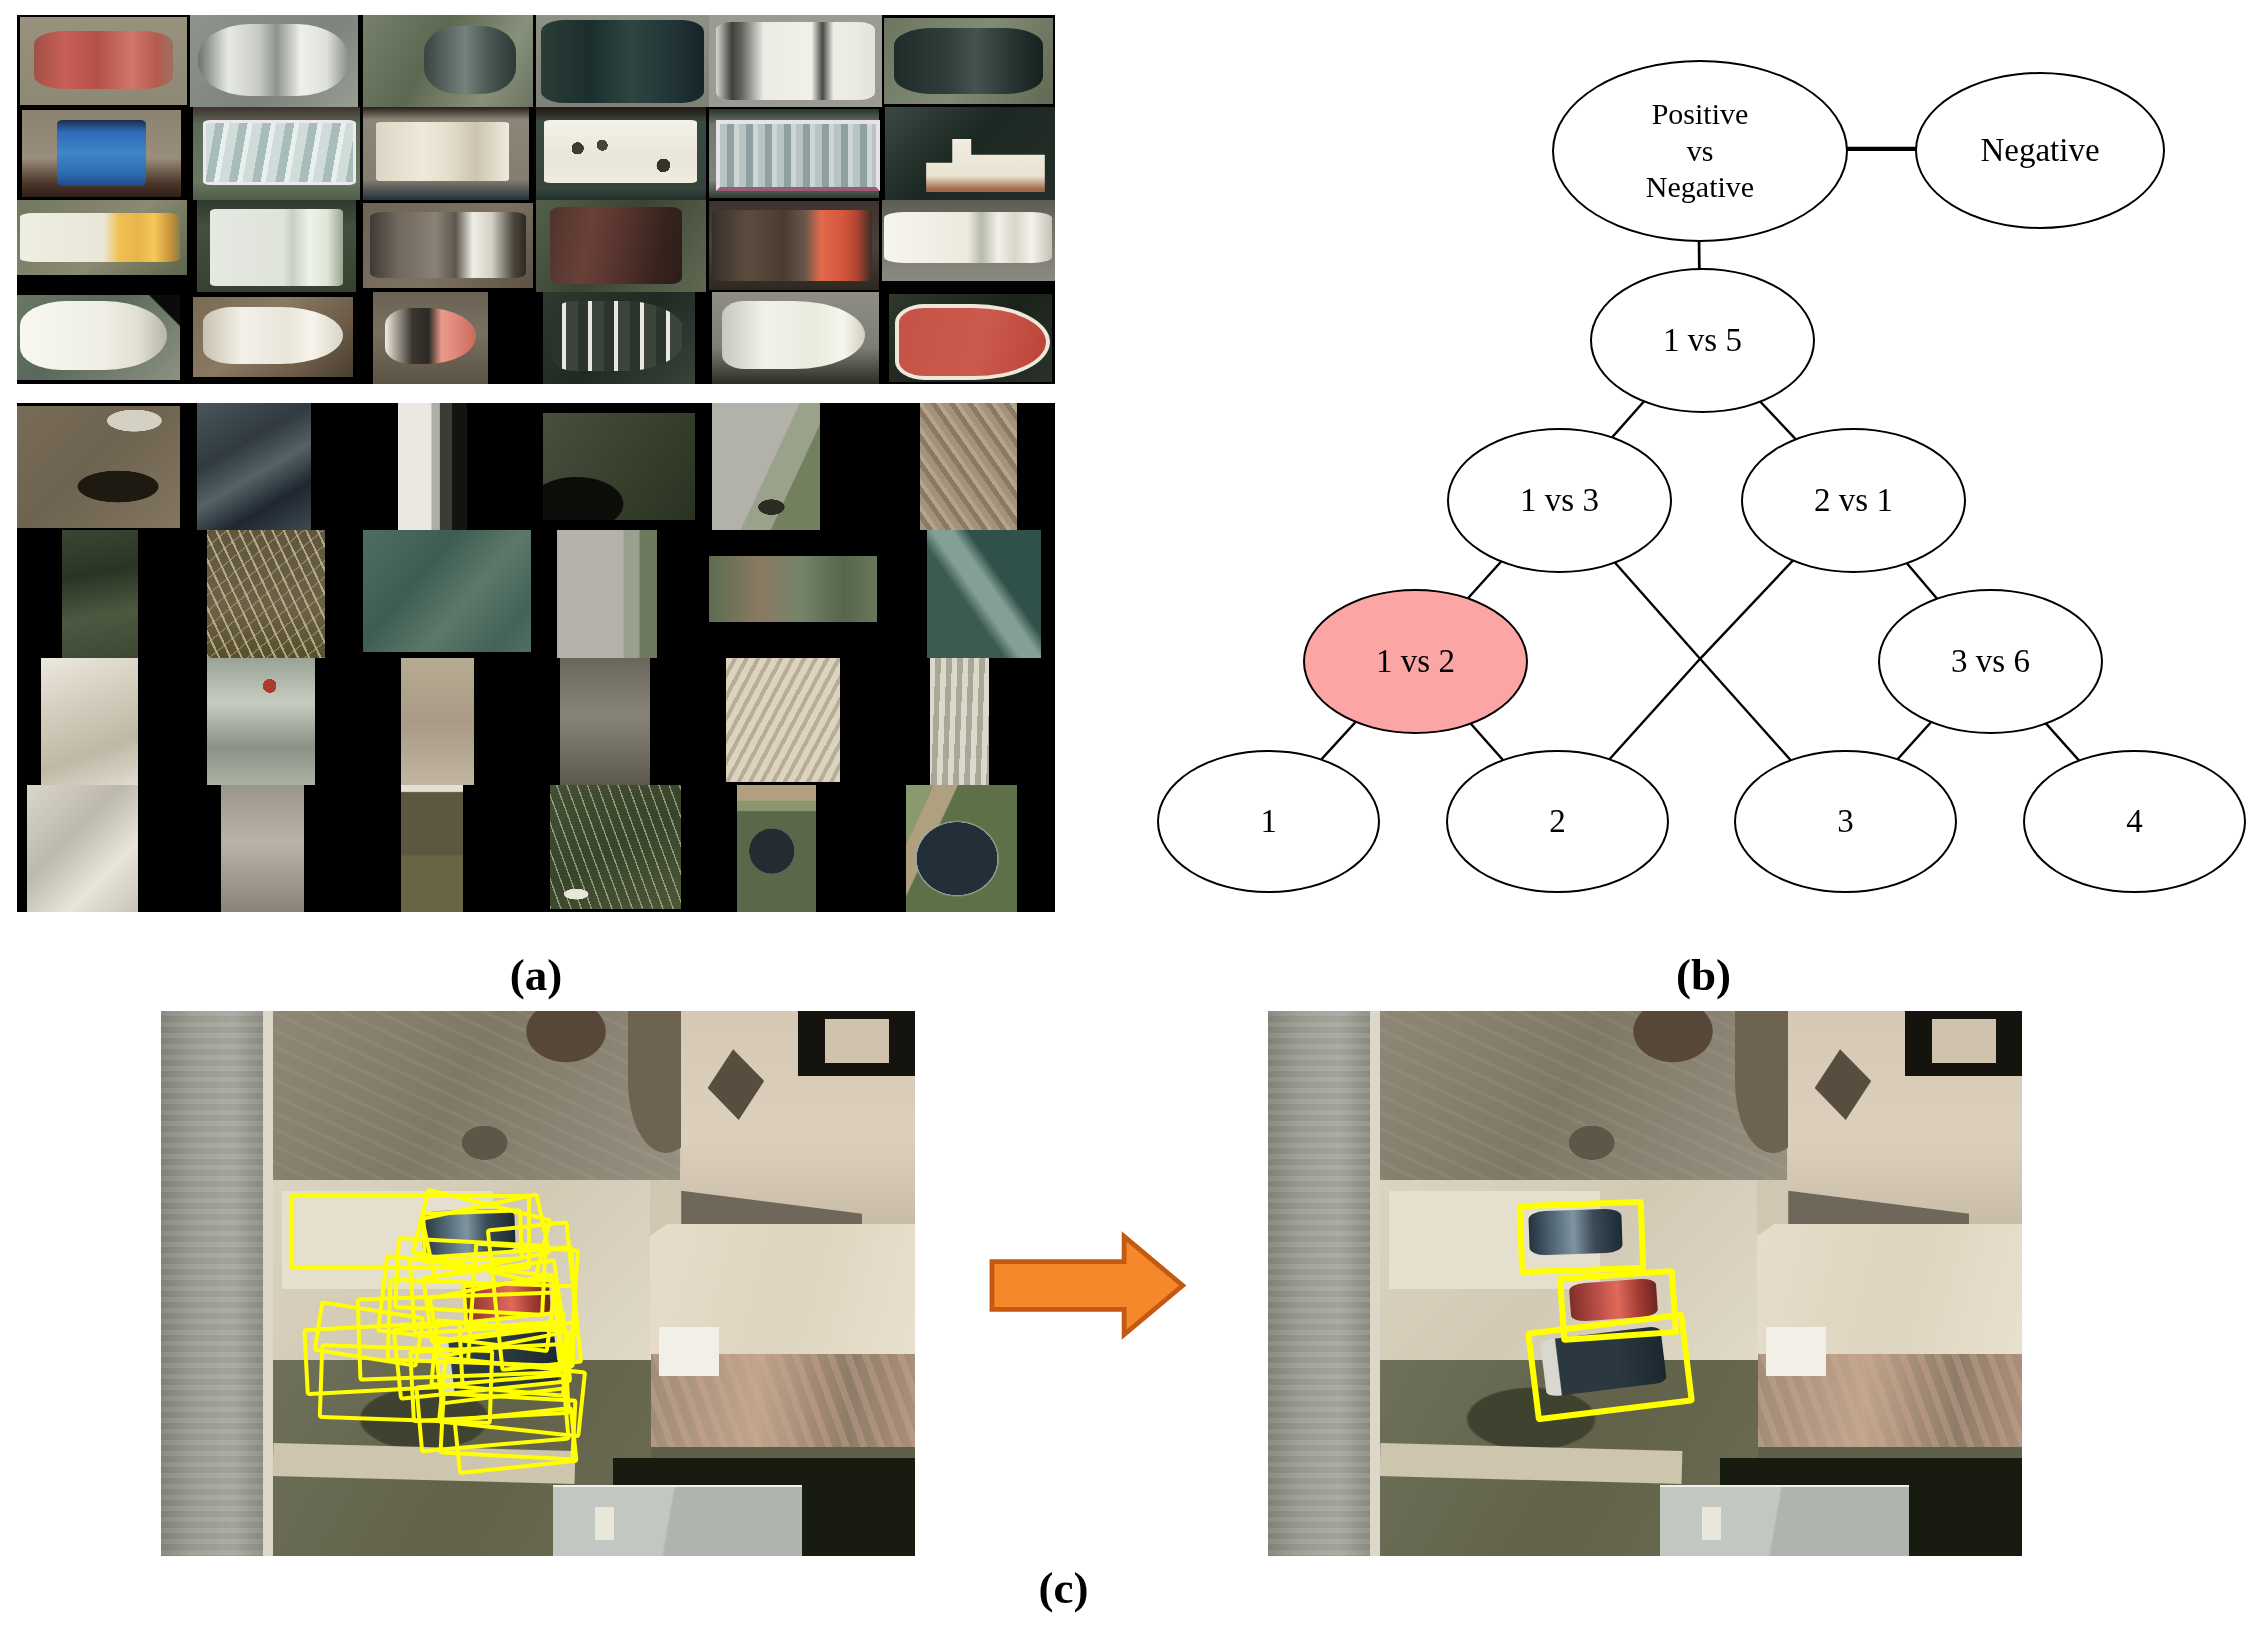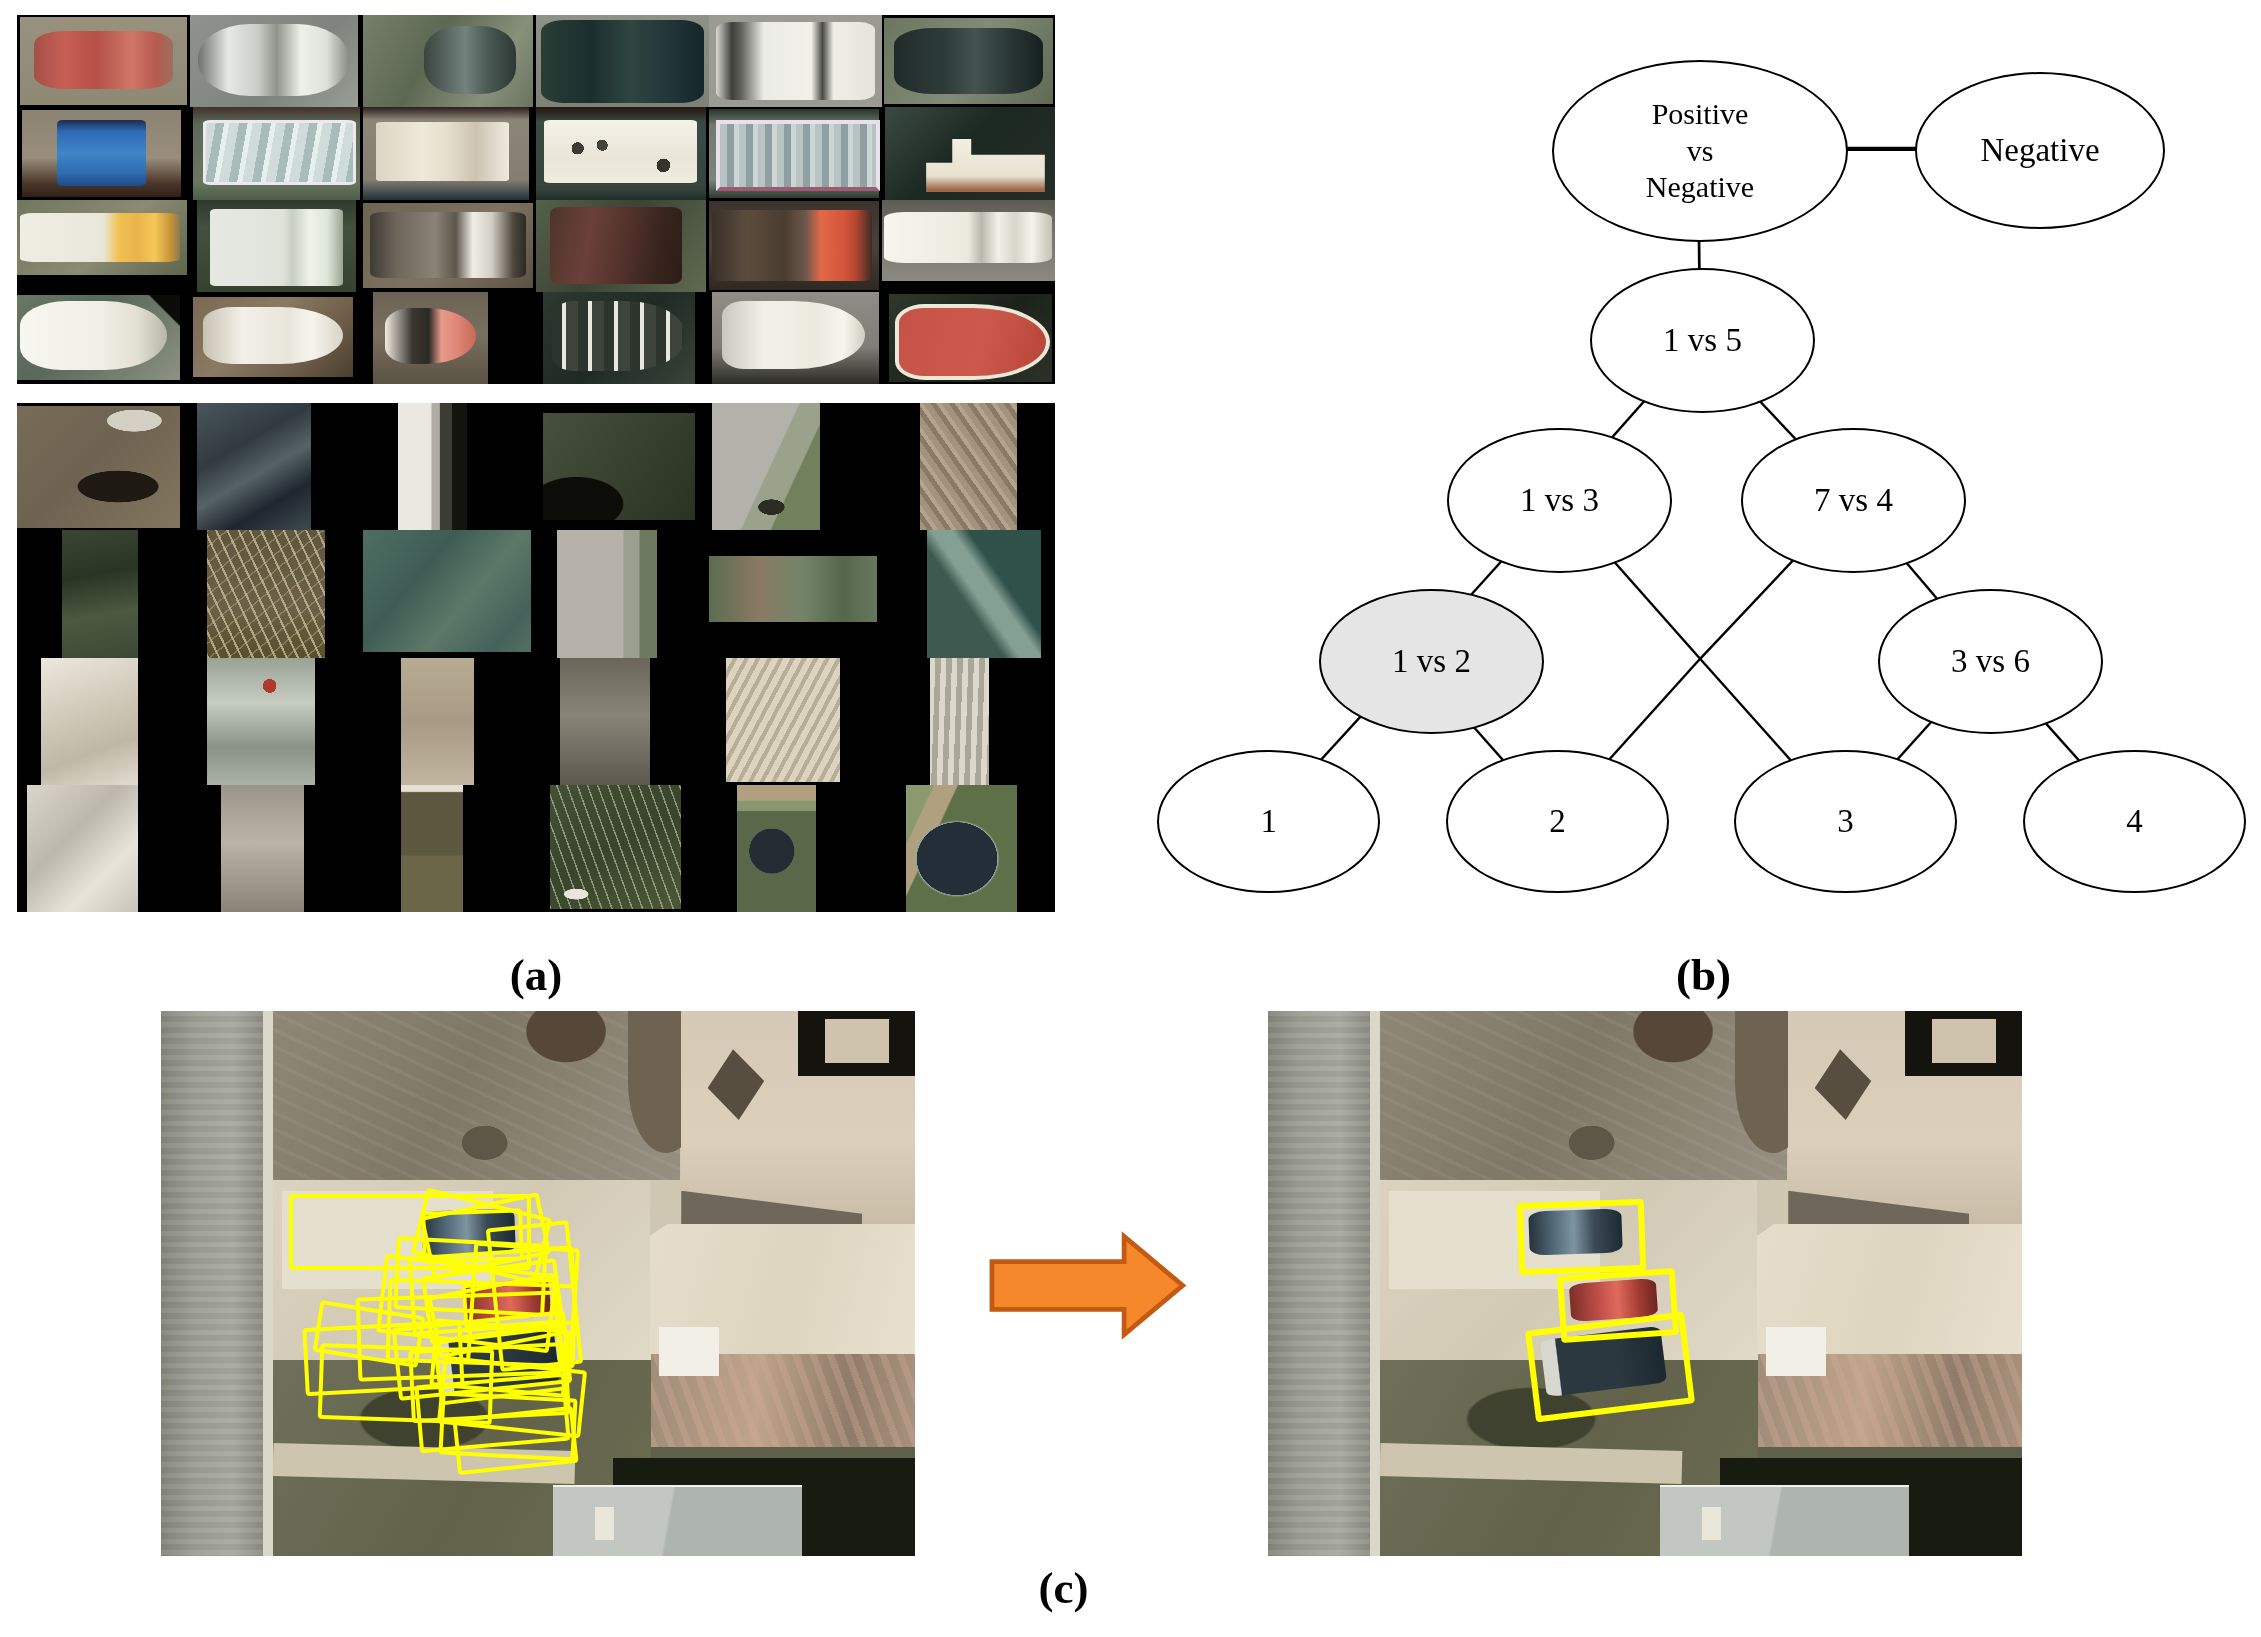--- a/index.html
+++ b/index.html
@@ -250,23 +250,23 @@
       <div class="node" style="left: 768px; top: 31px; width: 246px; height: 153px; background: rgb(255, 255, 255); border-color: rgb(0, 0, 0);">
         <span>Negative</span>
       </div>
       <div class="node" style="left: 443px; top: 227px; width: 221px; height: 141px; background: rgb(255, 255, 255); border-color: rgb(0, 0, 0);">
         <span>1 vs 5</span>
       </div>
       <div class="node" style="left: 300px; top: 387px; width: 221px; height: 141px; background: rgb(255, 255, 255); border-color: rgb(0, 0, 0);">
         <span>1 vs 3</span>
       </div>
       <div class="node" style="left: 594px; top: 387px; width: 221px; height: 141px; background: rgb(255, 255, 255); border-color: rgb(0, 0, 0);">
-        <span>7 vs 4</span>
-      </div>
-      <div class="node" style="left: 172px; top: 548px; width: 221px; height: 141px; background: #e5e5e5; border-color: rgb(0, 0, 0);">
+        <span>2 vs 1</span>
+      </div>
+      <div class="node" style="left: 156px; top: 548px; width: 221px; height: 141px; background: #fca5a5; border-color: rgb(0, 0, 0);">
         <span>1 vs 2</span>
       </div>
       <div class="node" style="left: 731px; top: 548px; width: 221px; height: 141px; background: rgb(255, 255, 255); border-color: rgb(0, 0, 0);">
         <span>3 vs 6</span>
       </div>
       <div class="node" style="left: 10.2px; top: 709px; width: 219px; height: 139px; background: rgb(255, 255, 255); border-color: rgb(0, 0, 0);">
         <span>1</span>
       </div>
       <div class="node" style="left: 299px; top: 709px; width: 219px; height: 139px; background: rgb(255, 255, 255); border-color: rgb(0, 0, 0);">
         <span>2</span>

